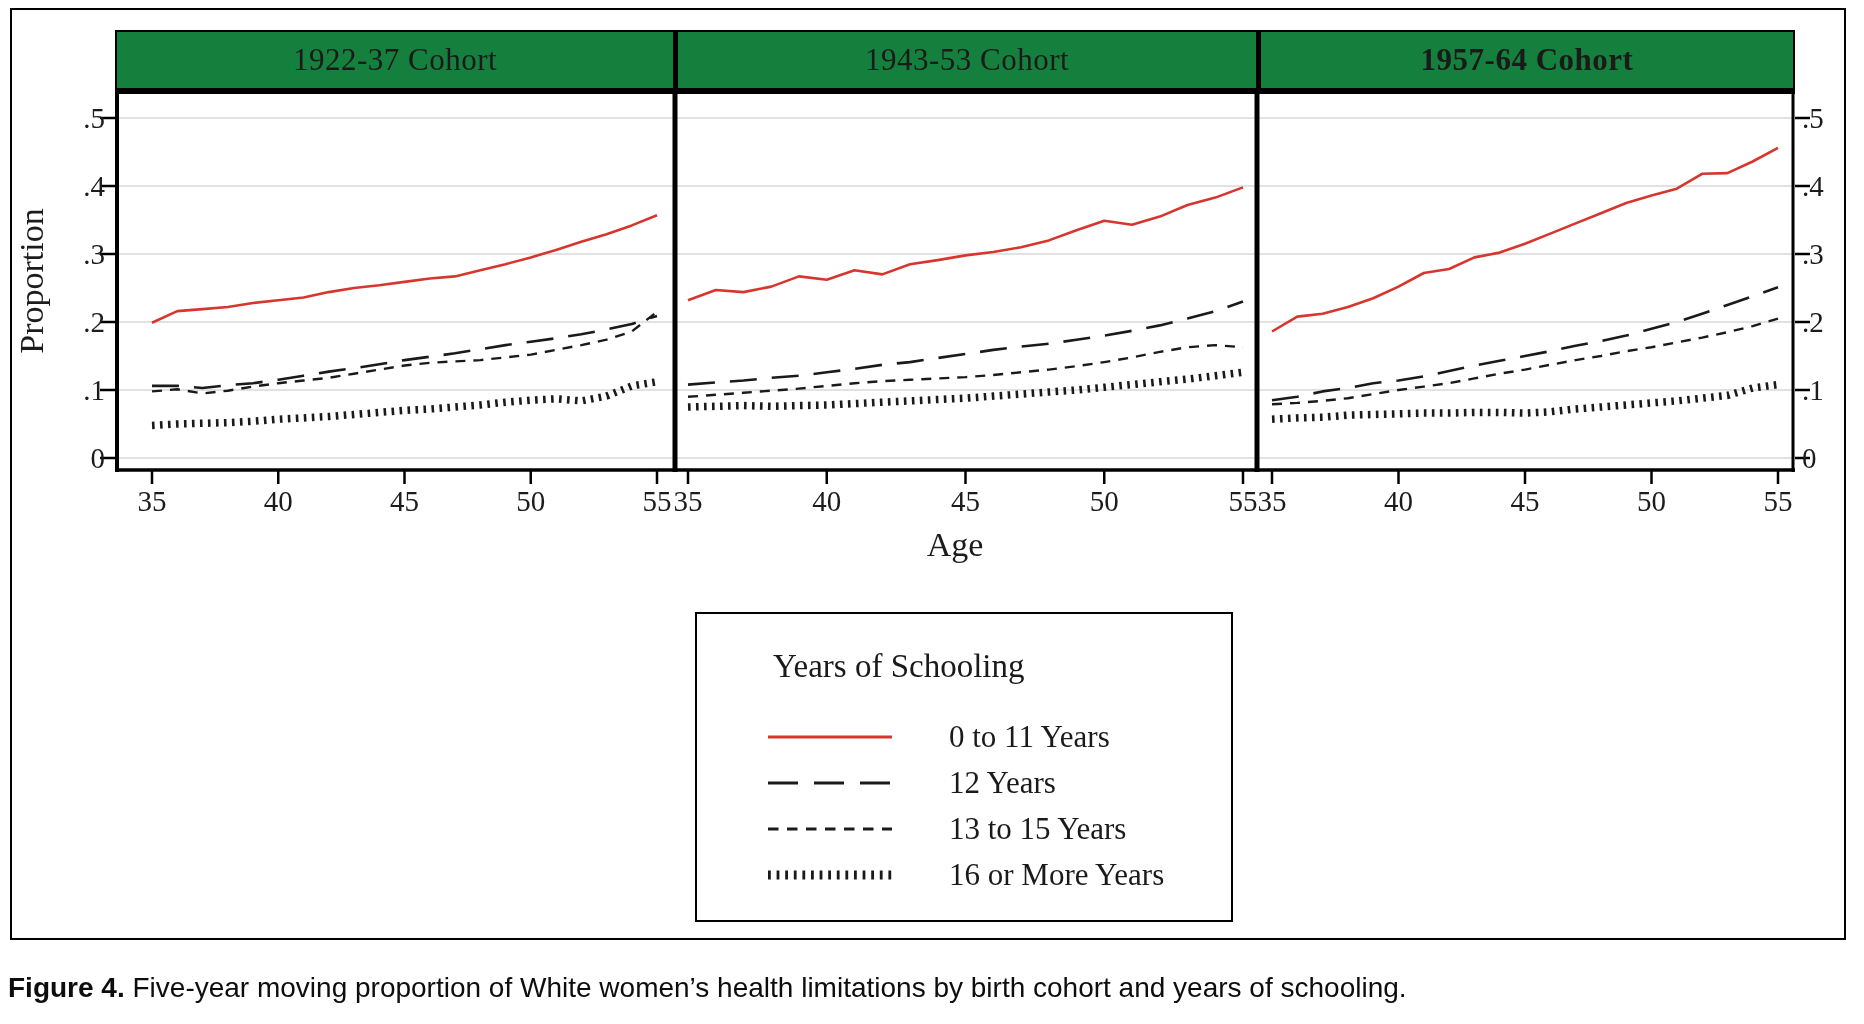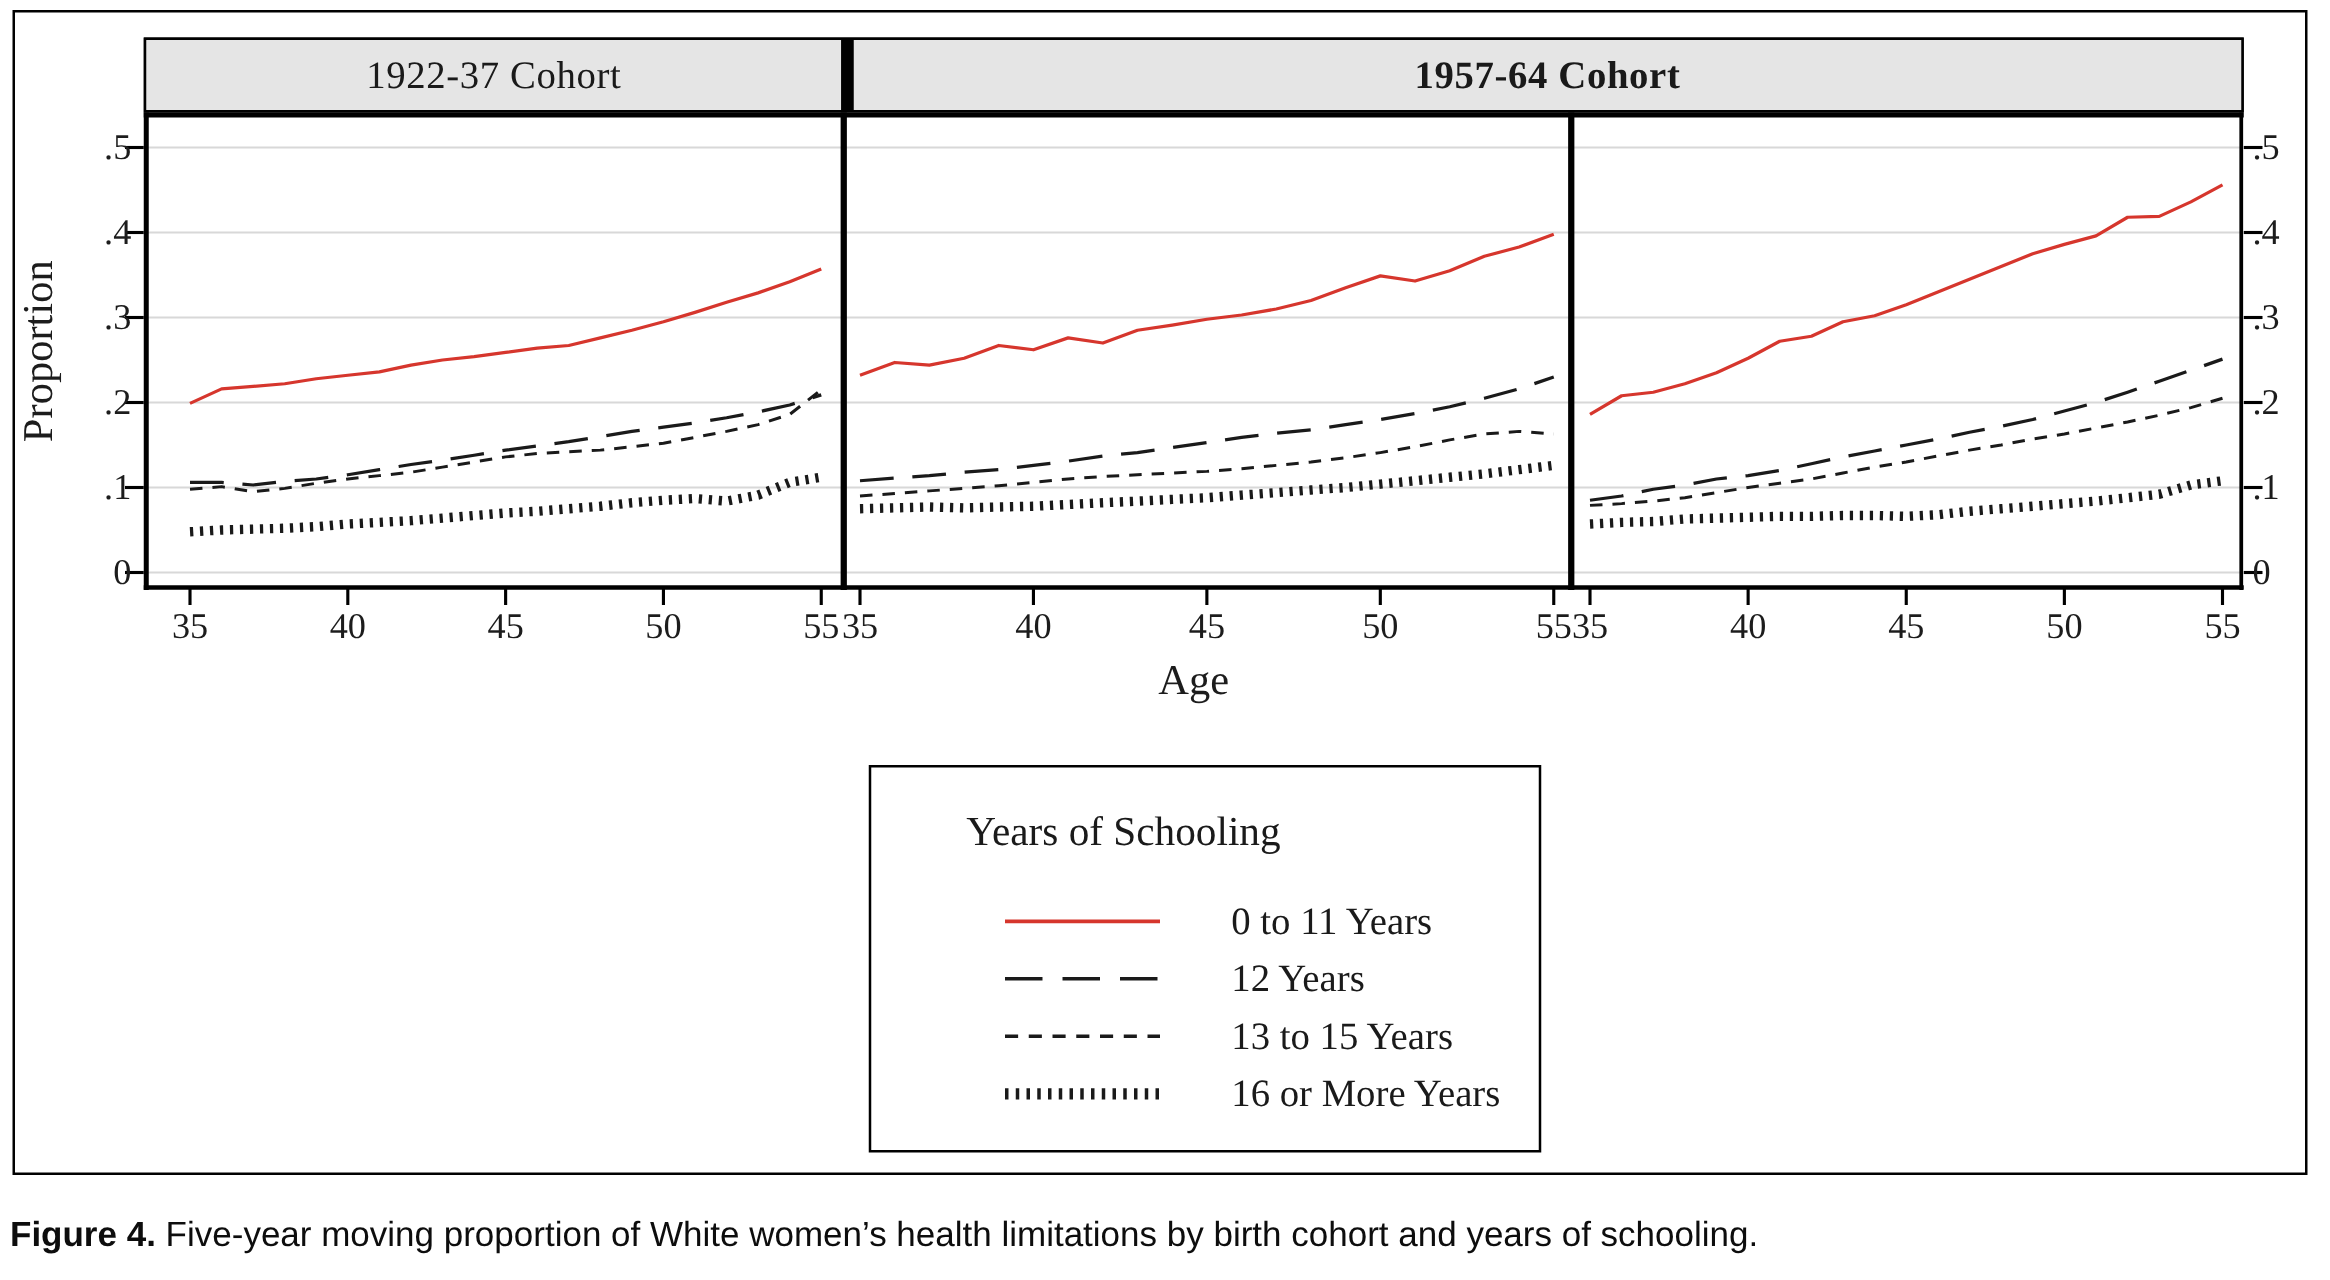--- a/index.html
+++ b/index.html
@@ -1,52 +1,55 @@
 <!DOCTYPE html>
 <html><head>
 <meta charset="utf-8">
 <style>
   html,body{margin:0;padding:0;background:#ffffff;}
   #stage{position:relative;width:1864px;height:1024px;background:#ffffff;overflow:hidden;
          font-family:"Liberation Serif","DejaVu Serif",serif;color:#111;}
   .abs{position:absolute;}
   #outer-border{left:10px;top:8px;width:1836px;height:932px;border:2px solid #000;box-sizing:border-box;background:#fff;}
   #header-band{left:115px;top:30px;width:1680px;height:60px;box-sizing:border-box;border:2.5px solid #000;display:flex;background:#000;}
-  .header-cell{background:#e5e5e5;display:flex;align-items:center;justify-content:center;
+  .header-cell{background:#15803d;display:flex;align-items:center;justify-content:center;
                font-size:31px;letter-spacing:.5px;color:#1a1a1a;}
   .header-div{width:5px;background:#000;flex:0 0 auto;}
   #plot-svg{left:115px;top:90px;overflow:visible;}
   .ylab{width:75px;height:34px;line-height:34px;font-size:29px;color:#1c1c1c;}
   .ylab-left{left:30px;text-align:right;}
   .ylab-right{left:1802px;text-align:left;}
   .xlab{height:34px;line-height:34px;font-size:29px;color:#1c1c1c;transform:translateX(-50%);white-space:nowrap;font-family:Liberation Serif, serif;}
   #age-label{left:115px;top:526px;width:1680px;text-align:center;font-size:34px;color:#1c1c1c;}
   #proportion-label{left:8px;top:90px;width:48px;height:382px;display:flex;align-items:center;justify-content:center;}
   #proportion-label span{transform:rotate(-90deg);white-space:nowrap;font-size:34px;color:#1c1c1c;}
   #legend-box{left:695px;top:612px;width:538px;height:310px;border:2.5px solid #000;box-sizing:border-box;background:#fff;}
   #legend-title{position:absolute;left:76px;top:34px;font-size:33px;color:#1a1a1a;}
-  #legend-items{position:absolute;left:0;top:100px;width:100%;margin-left:36px;}
+  #legend-items{position:absolute;left:0;top:100px;width:100%;}
   .legend-row{height:46px;display:flex;align-items:center;}
   .legend-sample{margin-left:68px;width:130px;height:16px;flex:0 0 auto;}
   .legend-label{margin-left:54px;font-size:31px;color:#1a1a1a;white-space:nowrap;}
   #caption{left:8px;top:972px;width:1848px;font-family:"Liberation Sans","DejaVu Sans",sans-serif;
            font-size:28px;color:#0d0d0d;}
   #caption b{font-weight:bold;}
 </style>
 </head>
 <body>
 
 <div id="stage">
   <div class="abs" id="outer-border"></div>
 
   <div class="abs" id="header-band">
     <div class="header-cell" style="width:556px;">
       <span>1922-37 Cohort</span>
     </div>
     <div class="header-div"></div>
+    <div class="header-cell" style="width:578px;">
+      <span>1943-53 Cohort</span>
+    </div>
     <div class="header-div"></div>
     <div class="header-cell" style="flex:1;font-weight:bold;">
       <span>1957-64 Cohort</span>
     </div>
   </div>
 
   <svg class="abs" id="plot-svg" width="1680" height="382" viewBox="0 0 1680 382">
       <line x1="2" y1="28" x2="1678" y2="28" stroke="#d8d8d8" stroke-width="1.6"></line>
       <line x1="2" y1="96" x2="1678" y2="96" stroke="#d8d8d8" stroke-width="1.6"></line>
       <line x1="2" y1="164" x2="1678" y2="164" stroke="#d8d8d8" stroke-width="1.6"></line>

